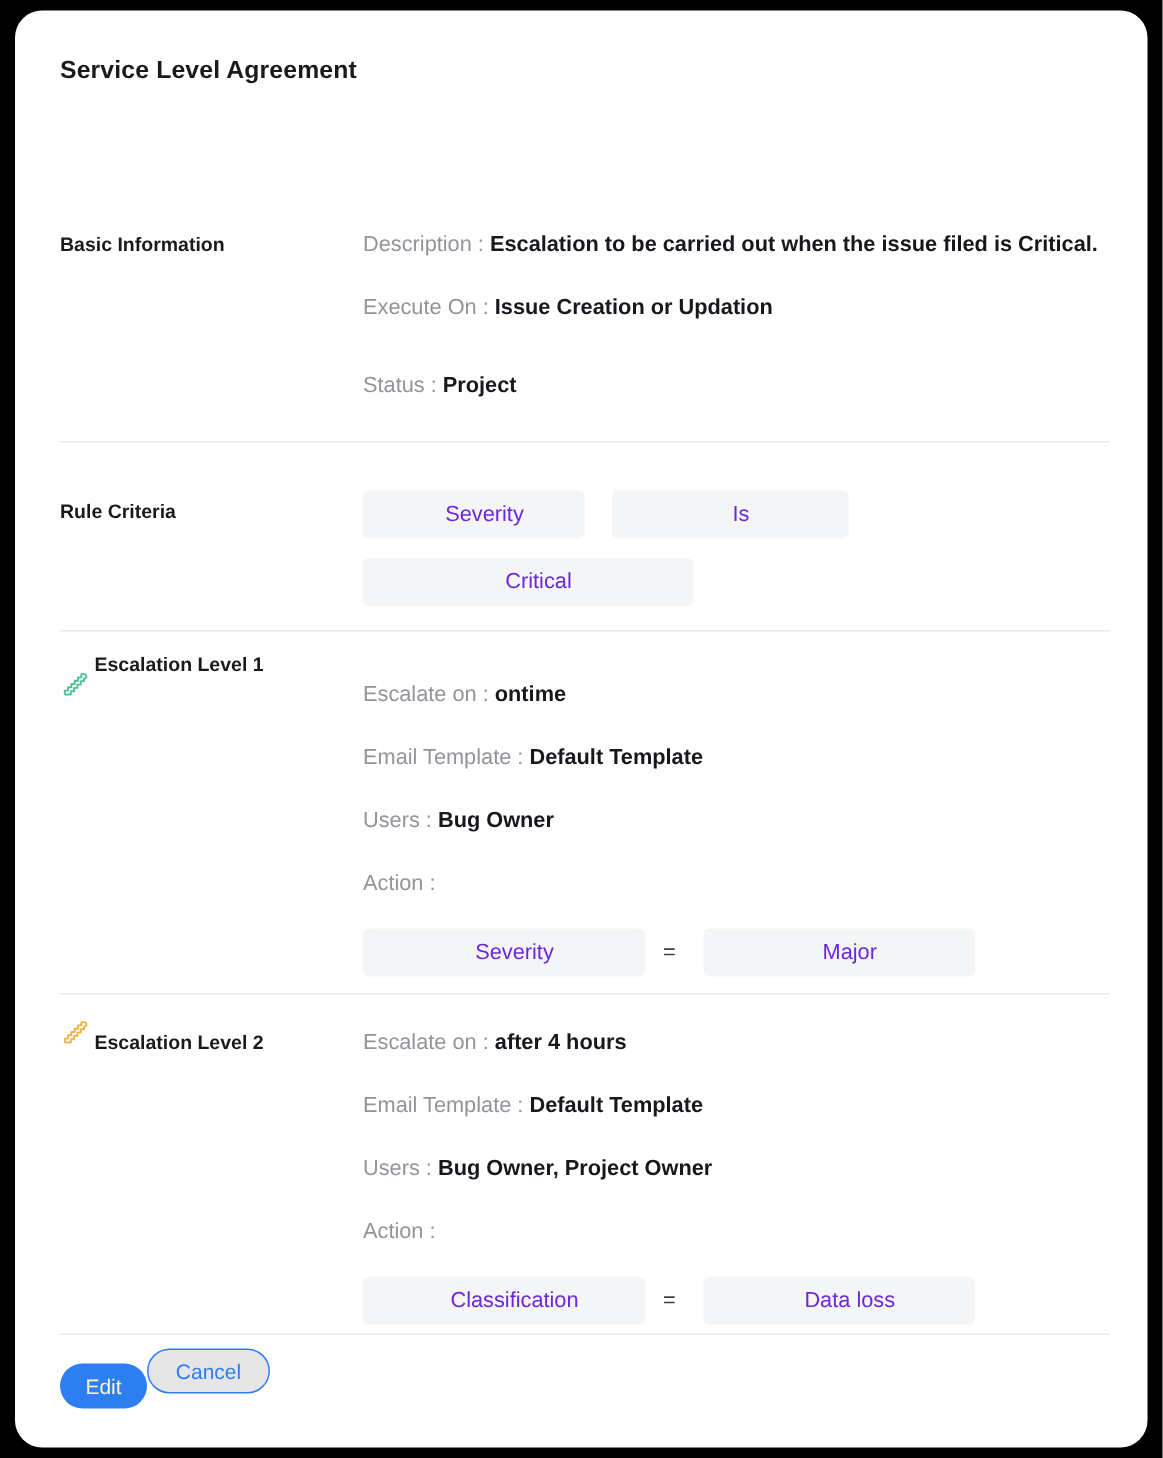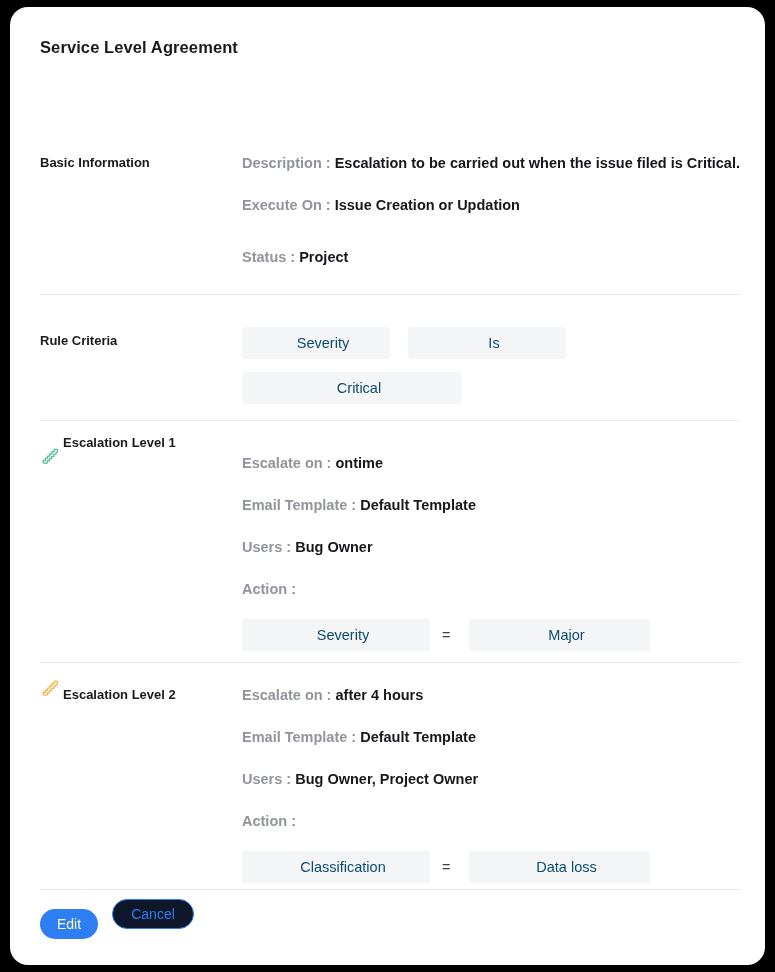--- a/index.html
+++ b/index.html
@@ -84,36 +84,36 @@
   
   .field {
     position: absolute;
     left: 232px;
     font-size: 14.5px;
     white-space: nowrap;
     line-height: 18px;
   }
   .f-key {
     color: #919499;
-    font-weight: 700;
+    font-weight: 400;
   }
   .f-val {
     color: #16181c;
     font-weight: 600;
   }
 
   
   .pill {
     position: absolute;
     background: #f4f5f6;
     border-radius: 4px;
     height: 32px;
     line-height: 32px;
     font-size: 14.5px;
-    color: #0c4a6e;
+    color: #6d28d9;
     padding: 0 0 0 14px;
     box-sizing: border-box;
     white-space: nowrap;
     overflow: hidden;
   }
   .eq-sign {
     position: absolute;
     font-size: 14.5px;
     color: #3d4045;
     height: 32px;
@@ -144,23 +144,23 @@
   }
   .btn-edit {
     left: 30px;
     width: 58px;
     background: #2e7ef3;
     border: none;
     color: #fef9c3;
     margin-top: 10px;
   }
   .btn-cancel {
-    left: 102px;
+    left: 88px;
     width: 82px;
-    background: #0f172a;
+    background: #e5e5e5;
     border: 1px solid #2e7ef3;
     color: #2e7ef3;
   }
 </style>
 </head>
 <body>
 
 <div class="card">
 <div class="inner">
 

